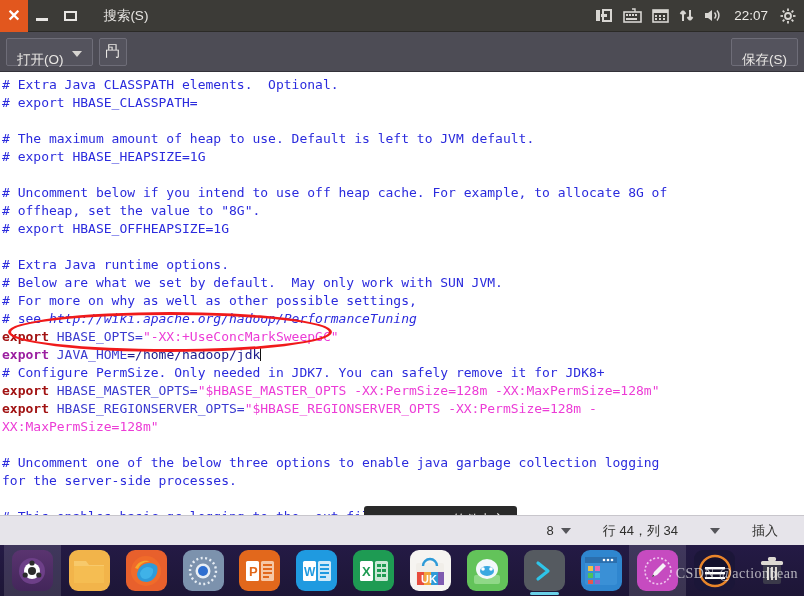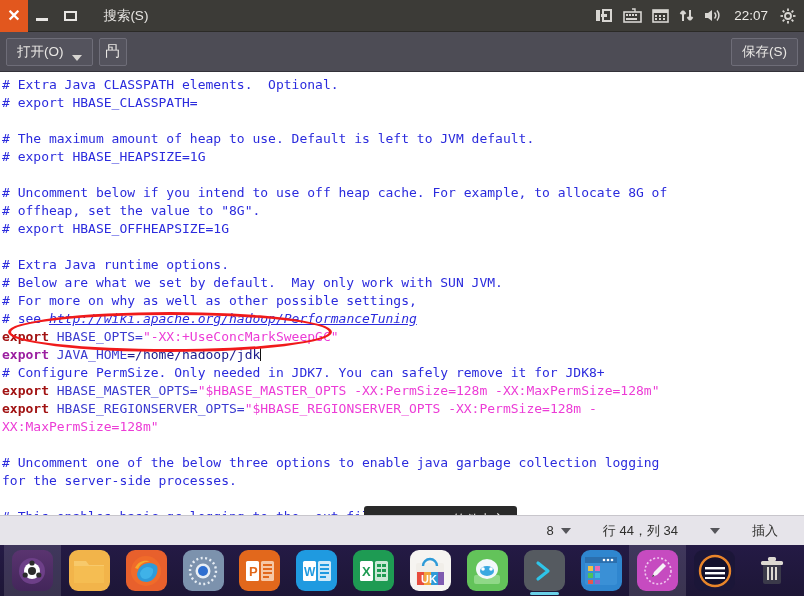--- a/index.html
+++ b/index.html
@@ -40,22 +40,22 @@
   
   .toolbar {
     position: absolute; top: 32px; left: 0; width: 804px; height: 40px;
     background: #4d4c55;
     display: flex; align-items: center; padding: 0 6px;
     border-bottom: 1px solid #333239;
   }
   .tb-btn {
     background: #54535d; border: 1px solid #6e6d78;
     color: #e9e7e4; font-size: 13.5px;
-    height: 28px; padding: 4px 10px; border-radius: 2px;
-    display: flex; align-items: flex-end; gap: 8px;
+    height: 28px; padding: 12px 10px; border-radius: 2px;
+    display: flex; align-items: flex-start; gap: 8px;
   }
   .caret-dn {
     width: 0; height: 0; border-left: 5px solid transparent;
     border-right: 5px solid transparent; border-top: 6px solid #d7d5d1;
   }
   .tb-icon-btn {
     background: #54535d; border: 1px solid #6e6d78;
     width: 28px; height: 28px; border-radius: 2px; margin-left: 6px;
     display: flex; align-items: center; justify-content: center;
     color: #e9e7e4; font-size: 15px;
@@ -66,21 +66,21 @@
   .editor {
     position: absolute; top: 72px; left: 0; width: 804px; height: 443px;
     background: #ffffff; overflow: hidden;
     font-family: "DejaVu Sans Mono", "Liberation Mono", monospace;
     font-size: 13px; line-height: 18px;
     padding: 4px 0 0 2px;
     white-space: pre;
   }
   .ln { height: 18px; }
   .cmt    { color: #2b2bdd; text-align: center; }
-  .url    { color: #2b2bdd; font-style: italic; text-decoration: underline; }
+  .url    { color: #2b2bdd; font-style: italic; }
   .kw     { color: #a11212; font-weight: bold; }
   .kwsel  { color: #9b1fa0; font-weight: bold; }
   .var    { color: #3b3bd0; }
   .str    { color: #ec3cd6; }
   .plain  { color: #1a1a8c; }
   .selline { background: #ffffff; }
   .caret {
     display: inline-block; width: 1px; height: 14px;
     background: #111; vertical-align: -2px;
   }
@@ -475,13 +475,14 @@
                 <rect x="10" y="12" width="2" height="13"></rect>
                 <rect x="14" y="12" width="2" height="13"></rect>
                 <rect x="18" y="12" width="2" height="13"></rect>
               </g>
             </svg>
           </div>
         </div>
       </div>
     </div>
 
+  <div class="watermark">CSDN @actionbean</div>
 </div>
 
 </body></html>

